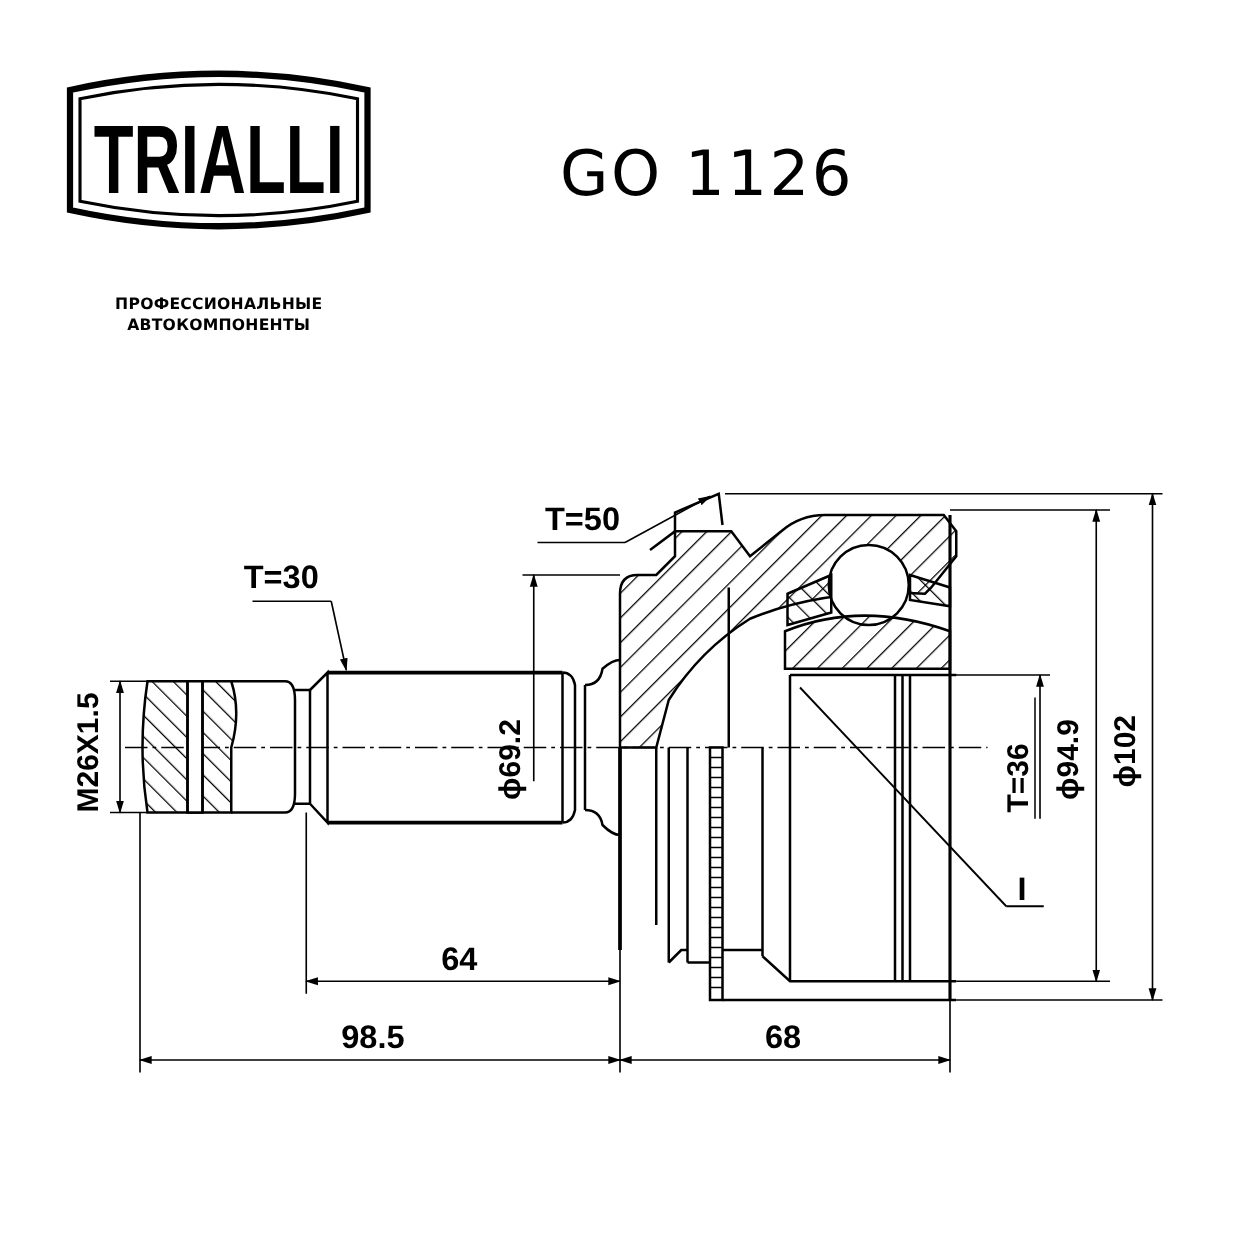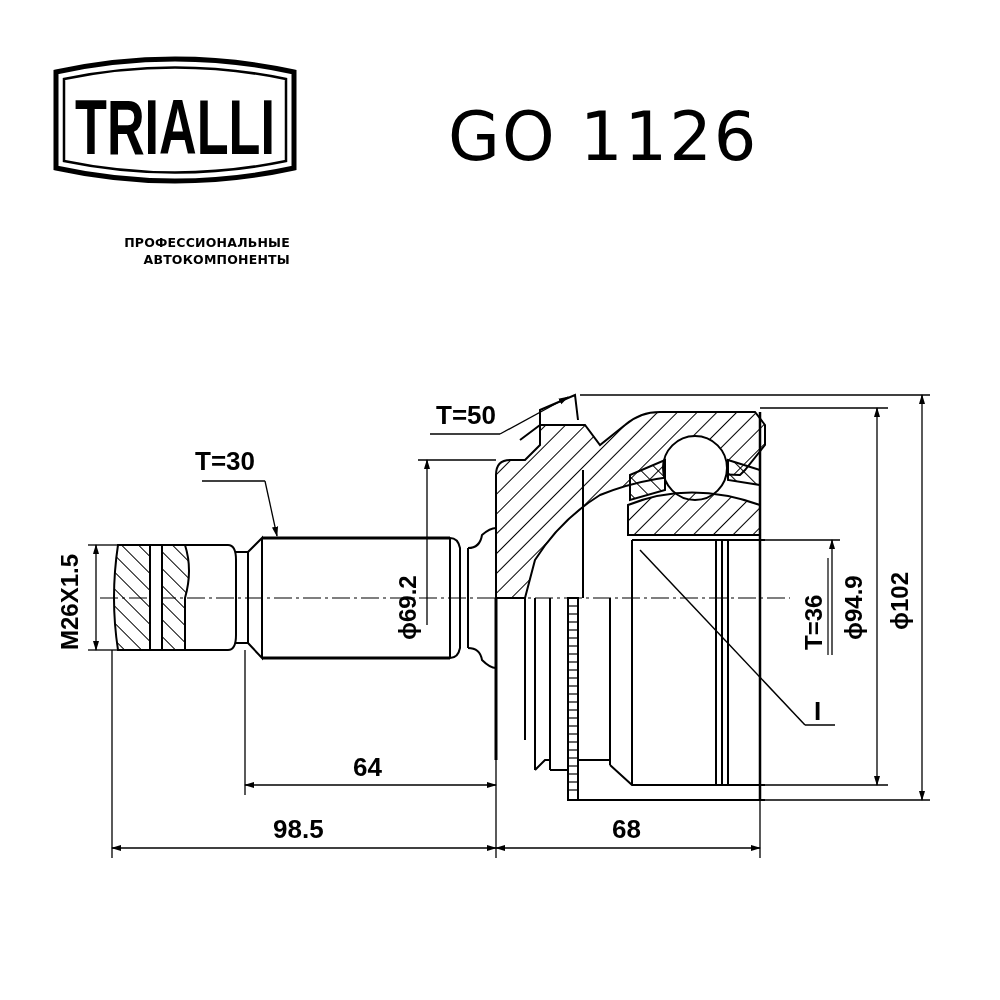--- a/index.html
+++ b/index.html
@@ -1,19 +1,19 @@
 <!DOCTYPE html>
 <html><head>
 <meta charset="utf-8">
 <style>
   html, body { margin: 0; padding: 0; background: #ffffff; }
   body { width: 1000px; height: 1000px; position: relative; overflow: hidden; font-family: "Liberation Sans", sans-serif; color: #000; }
   .logo { position: absolute; left: 50px; top: 50px; width: 250px; height: 140px; }
-  .tagline { position: absolute; left: 60px; top: 234px; width: 230px; text-align: right; font-family: "DejaVu Sans", sans-serif; font-size: 12.5px; font-weight: bold; line-height: 17px; letter-spacing: 0.2px; }
-  .part-number { position: absolute; left: 448px; top: 104px; font-family: "DejaVu Sans", sans-serif; font-size: 67px; font-weight: normal; letter-spacing: 2px; line-height: 1; }
+  .tagline { position: absolute; left: 60px; top: 234px; width: 230px; text-align: center; font-family: "DejaVu Sans", sans-serif; font-size: 12.5px; font-weight: bold; line-height: 17px; letter-spacing: 0.2px; }
+  .part-number { position: absolute; left: 448px; top: 114px; font-family: "DejaVu Sans", sans-serif; font-size: 50px; font-weight: normal; letter-spacing: 2px; line-height: 1; }
   .drawing { position: absolute; left: 0; top: 0; width: 1000px; height: 1000px; }
   .dim { font-family: "Liberation Sans", sans-serif; font-weight: bold; font-size: 26px; fill: #000; }
   .dimv { font-family: "Liberation Sans", sans-serif; font-weight: bold; font-size: 24px; fill: #000; }
 </style>
 </head>
 <body>
 
 <svg class="logo" viewBox="0 0 250 140">
   <path d="M6,22 Q125,-4 244,22 L244,118 Q125,144 6,118 Z" fill="#fff" stroke="#000" stroke-width="5"></path>
   <path d="M14,29 Q125,6 236,29 L236,111 Q125,134 14,111 Z" fill="none" stroke="#000" stroke-width="2.5"></path>

